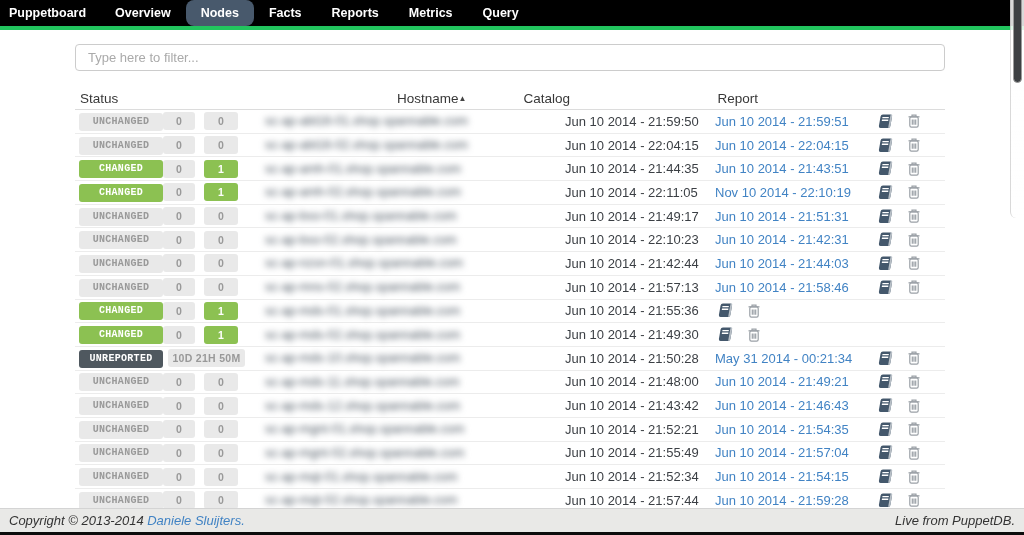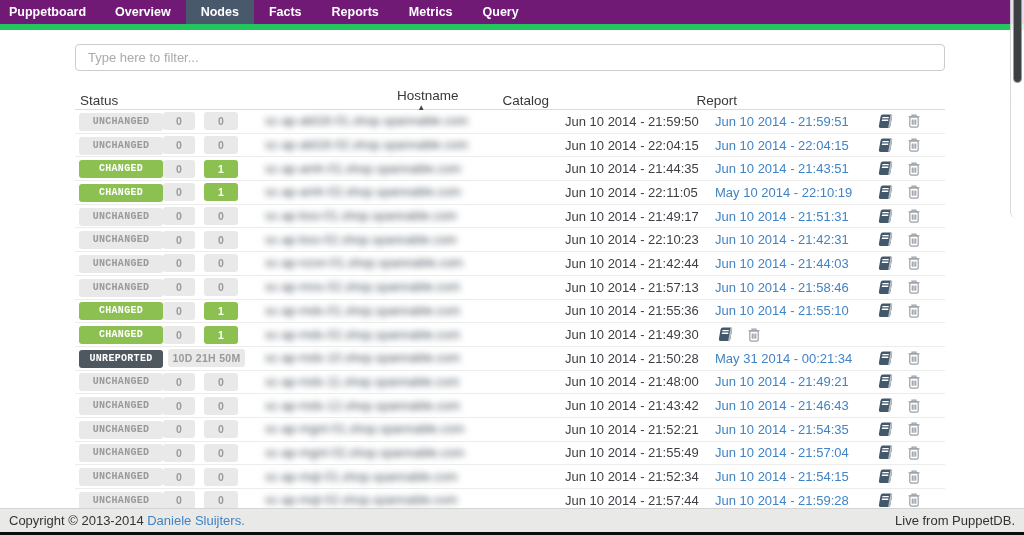--- a/index.html
+++ b/index.html
@@ -3,32 +3,32 @@
 <meta charset="utf-8">
 <style>
   * { margin:0; padding:0; box-sizing:border-box; }
   html,body { width:1024px; height:535px; overflow:hidden; }
   body {
     font-family:"Liberation Sans", sans-serif;
     background:#fff; color:#3b3f44; position:relative;
   }
   
   .navbar {
-    height:30px; background:#701a75; border-bottom:6px solid #22c55e;
+    height:30px; background:#000000; border-bottom:4px solid #22c55e;
     display:flex; align-items:stretch; padding-left:0;
   }
   .nav-brand {
     color:#fff; font-size:12.5px; font-weight:bold;
     padding:0 14px 0 9px; display:flex; align-items:center; cursor:pointer;
   }
   .nav-item {
     color:#fff; font-size:12.5px; font-weight:bold;
     padding:0 15px; display:flex; align-items:center; cursor:pointer;
   }
-  .nav-item.active { background:#48596c; }
+  .nav-item.active { background:#48596c;border-radius:8px; }
   
   .container { margin:0 79px 0 75px; width:870px; }
   .filter-input {
     width:100%; height:27px; margin-top:14px;
     border:1px solid #ccc; border-radius:4px;
     padding:0 12px; font-size:13px; color:#444; outline:none;
     font-family:"Liberation Sans", sans-serif;
   }
   .filter-input::placeholder { color:#aaa; }
   
@@ -39,21 +39,21 @@
     align-items:center;
     height:23.7px;
     border-bottom:1px solid #ececec;
     font-size:13px;
   }
   .thead {
     height:22px; border-bottom:1px solid #dcdcdc;
     font-size:13.5px; color:#383838;gap:44px;
   }
   .th-status { padding-left:5px; }
-  .th-hostname { padding-left:12px; display:flex; align-items:center;flex-direction:column; }
+  .th-hostname { padding-left:12px; display:flex; align-items:center; }
   .th-hostname .spacer { flex:1; }
   .sort-arrow { font-size:8px; color:#444; padding-right:13px; }
   .cell-status { padding-left:4px; }
   .cell-host {
     padding-left:12px; font-size:12.5px; color:#4a5560;
     filter:blur(3px); white-space:nowrap; overflow:hidden;
   }
   .cell-catalog { color:#3b3f44; }
   .cell-report a { color:#4183c4; text-decoration:none; cursor:pointer; }
   .cell-icons { display:flex; align-items:center; gap:13px; padding-left:2px; }
@@ -69,21 +69,21 @@
   .badge-wide { width:77px; font-size:10.5px; }
   .t-unchanged { background:#e9e9e9; color:#999; }
   .t-changed   { background:#8cc152; color:#fff; }
   .t-unreported{ background:#4f585f; color:#fff; }
   .t-zero      { background:#e9e9e9; color:#999; }
   
   .footer {
     position:absolute; left:0; right:0; bottom:3px; height:24px;
     background:#e9e9e7; border-top:1px solid #d4d4d4;
     display:flex; align-items:center; justify-content:space-between;
-    padding:0 9px; font-size:13px; color:#333; z-index:5;
+    padding:0 9px; font-size:13px; color:#333; z-index:5;font-style:italic;
   }
   .footer a { color:#4183c4; text-decoration:none; cursor:pointer; }
   .bottom-bar {
     position:absolute; left:0; right:0; bottom:0; height:3px;
     background:#0c0c0c; z-index:6;
   }
   
   .scroll-track {
     position:absolute; top:0; right:0; width:14px; height:218px; z-index:9;
     background:linear-gradient(to bottom, rgba(255,255,255,.85) 40%, rgba(255,255,255,0));
@@ -247,21 +247,21 @@
     <div style="position:relative;">
       <span class="badge badge-count t-zero c1">0</span>
       
     </div>
     <div>
       <span class="badge badge-count c2 t-changed">1</span>
     </div>
     <div class="cell-host">sc-ap-amh-02.shop.spannable.com</div>
     <div class="cell-catalog">Jun 10 2014 - 22:11:05</div>
     <div class="cell-report">
-      <a>May 10 2014 - 22:10:19</a>
+      <a>Nov 10 2014 - 22:10:19</a>
     </div>
     <div class="cell-icons">
       <span title="">
         <svg width="17" height="15" viewBox="0 0 17 15">
           <g transform="skewX(-10) translate(3,0)">
             <rect x="1" y="0.5" width="11.5" height="13.5" rx="2" fill="#44586c"></rect>
             <rect x="10.6" y="0.5" width="1.9" height="13.5" rx="0.9" fill="#b9c0c7"></rect>
             <rect x="3" y="3" width="6.4" height="1.3" fill="#fff"></rect>
             <rect x="3" y="5.6" width="6.4" height="1.3" fill="#fff"></rect>
           </g>
@@ -436,23 +436,20 @@
     </div>
     <div style="position:relative;">
       <span class="badge badge-count t-zero c1">0</span>
       
     </div>
     <div>
       <span class="badge badge-count c2 t-changed">1</span>
     </div>
     <div class="cell-host">sc-ap-mds-01.shop.spannable.com</div>
     <div class="cell-catalog">Jun 10 2014 - 21:55:36</div>
-    <div class="cell-report">
-      <a>Jun 10 2014 - 21:55:10</a>
-    </div>
     <div class="cell-icons">
       <span title="">
         <svg width="17" height="15" viewBox="0 0 17 15">
           <g transform="skewX(-10) translate(3,0)">
             <rect x="1" y="0.5" width="11.5" height="13.5" rx="2" fill="#44586c"></rect>
             <rect x="10.6" y="0.5" width="1.9" height="13.5" rx="0.9" fill="#b9c0c7"></rect>
             <rect x="3" y="3" width="6.4" height="1.3" fill="#fff"></rect>
             <rect x="3" y="5.6" width="6.4" height="1.3" fill="#fff"></rect>
           </g>
         </svg>

